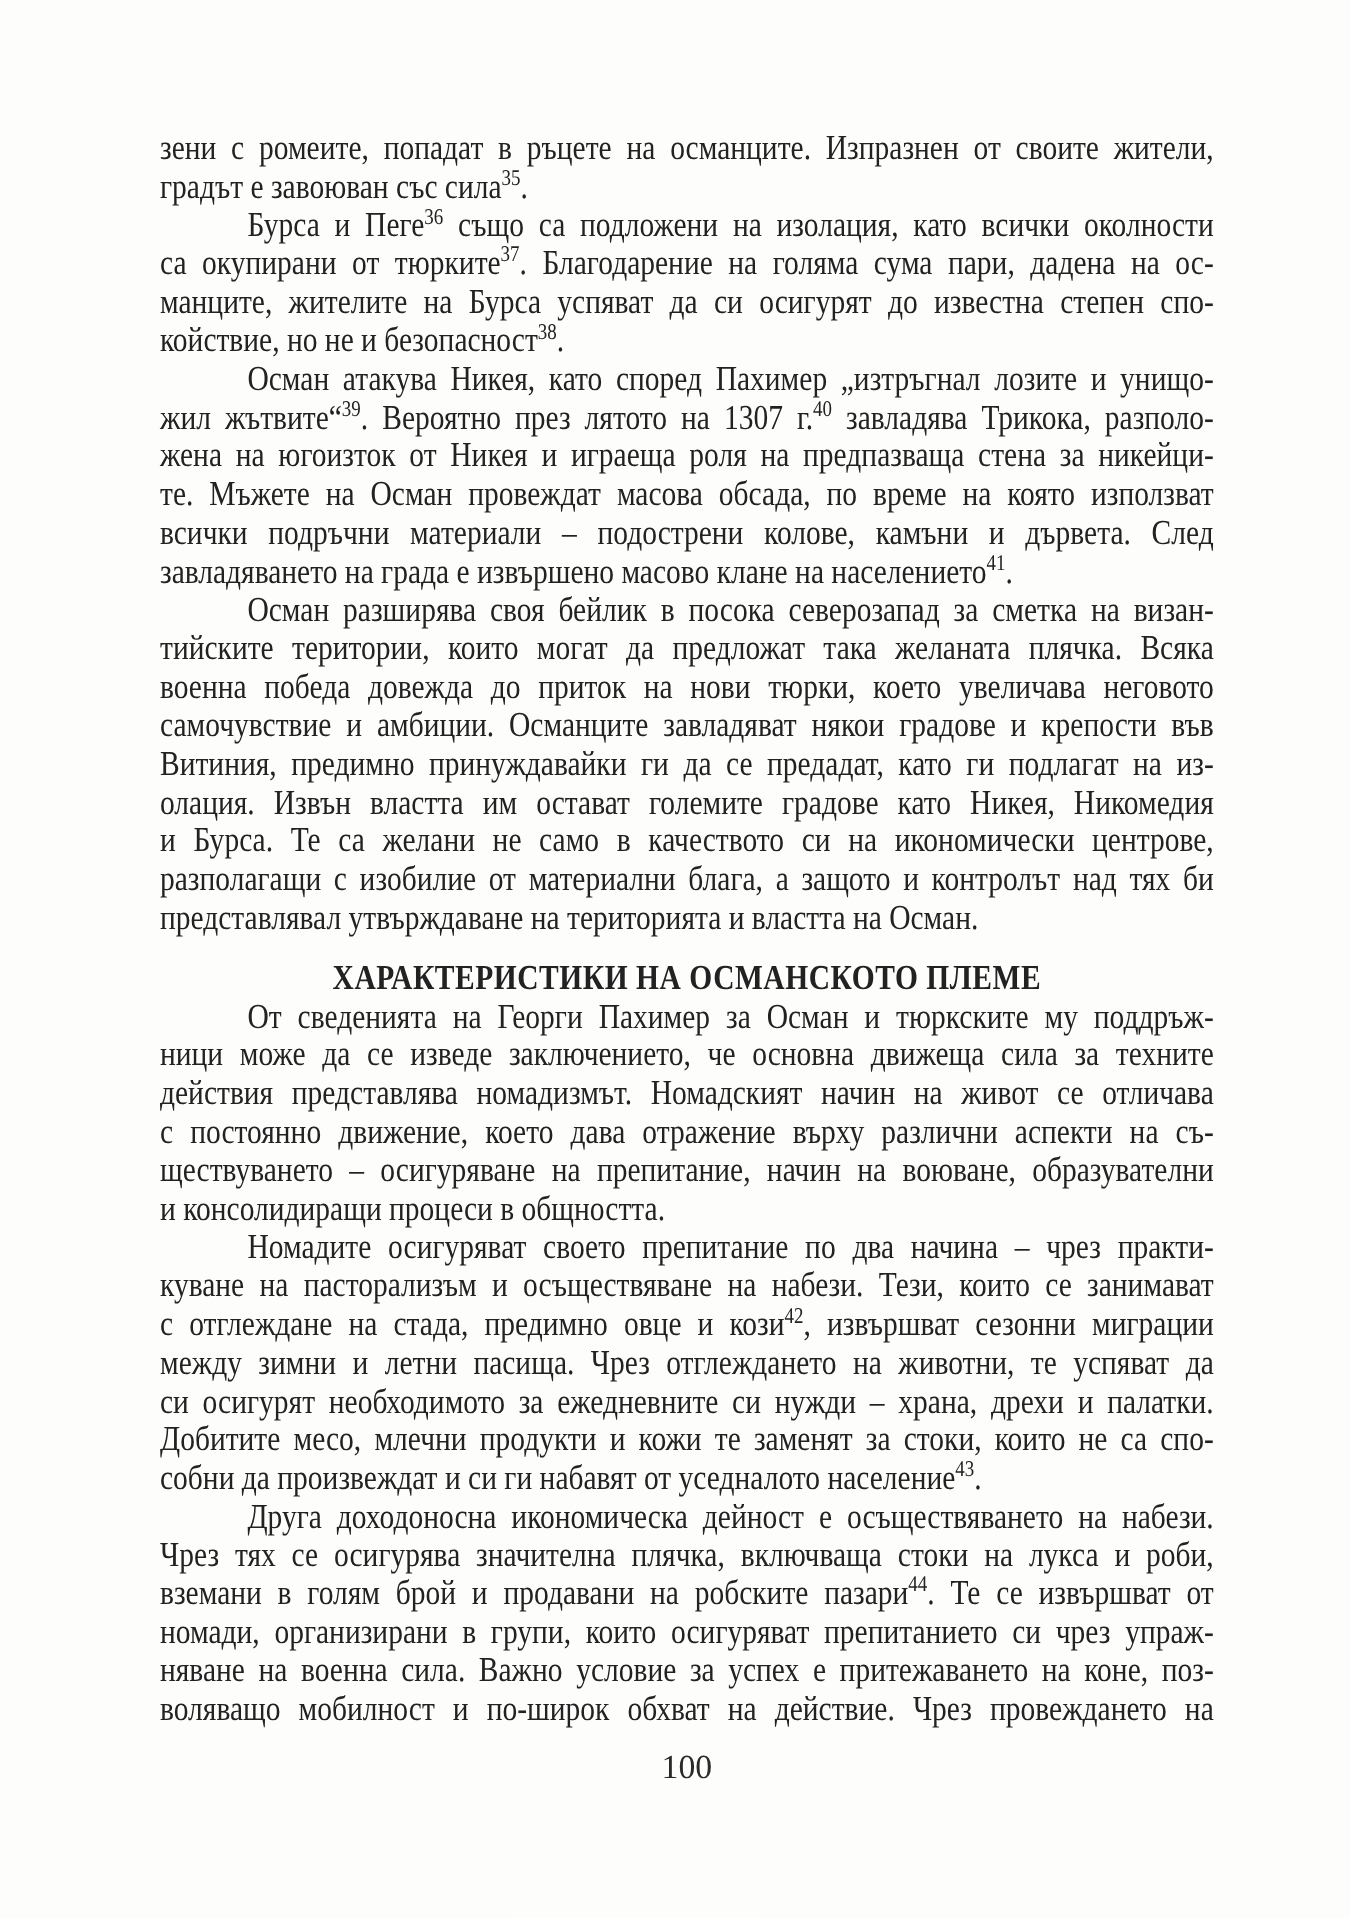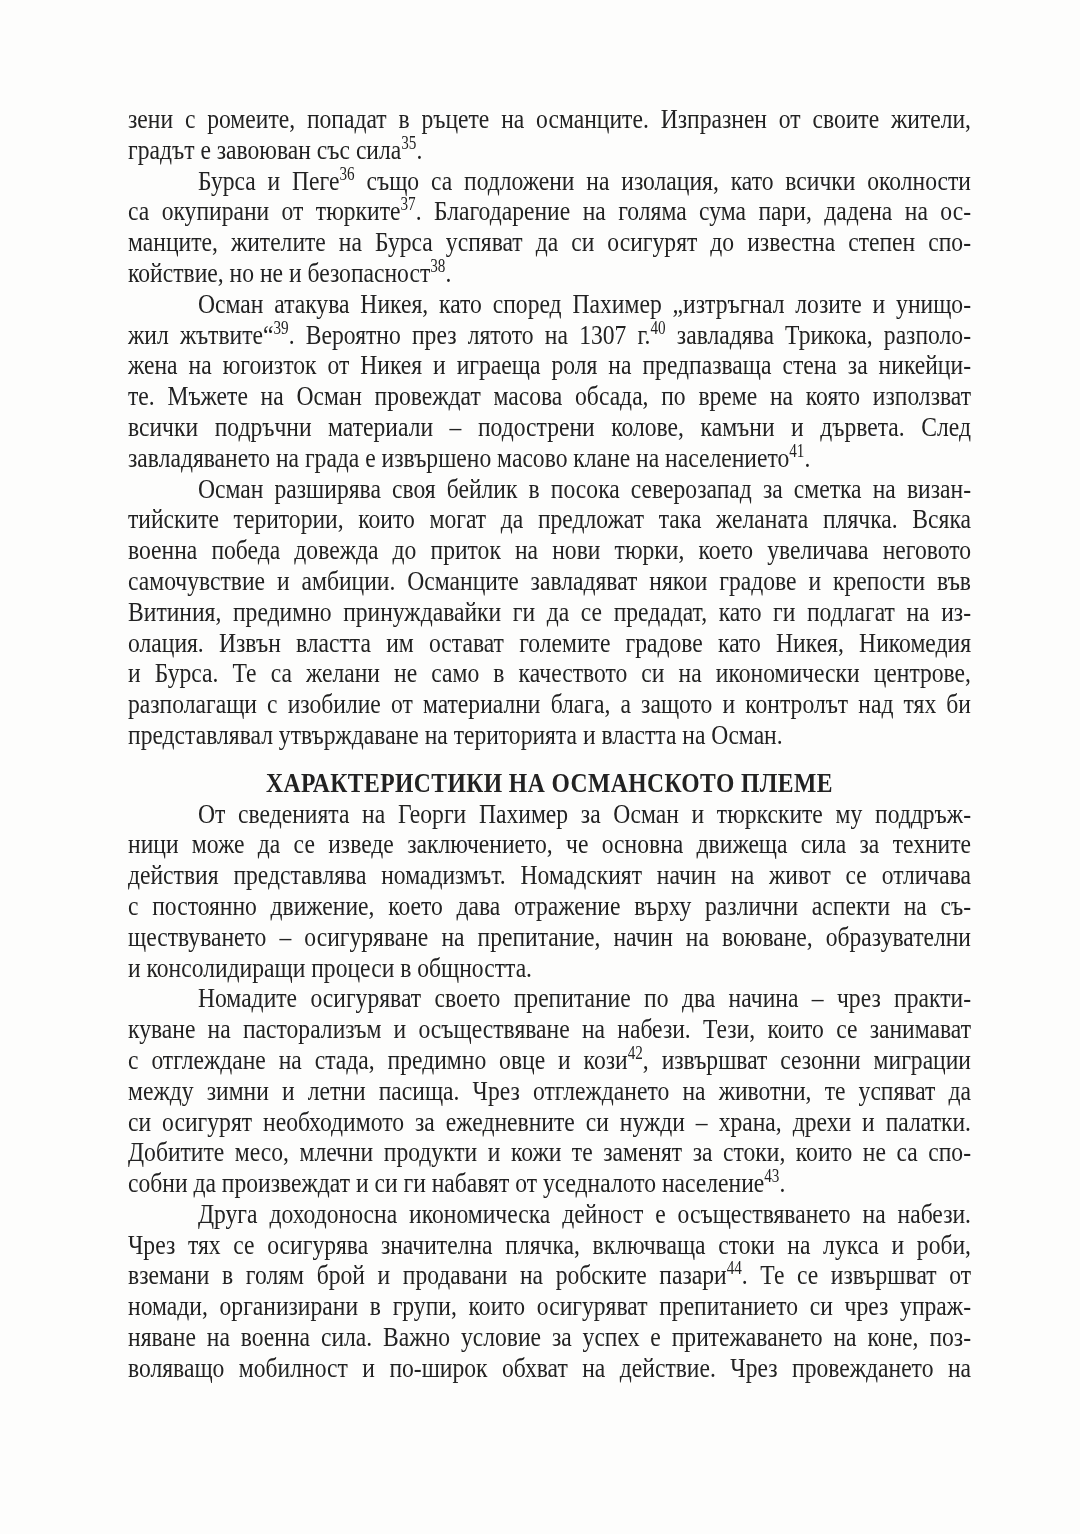--- a/index.html
+++ b/index.html
@@ -108,13 +108,14 @@
       </div>
       <div>
         <div class="line j ind">Друга доходоносна икономическа дейност е осъществяването на набези.</div>
         <div class="line j">Чрез тях се осигурява значителна плячка, включваща стоки на лукса и роби,</div>
         <div class="line j">вземани в голям брой и продавани на робските пазари<span class="fnref">44</span>.  Те се извършват от</div>
         <div class="line j">номади, организирани в групи, които осигуряват препитанието си чрез упраж-</div>
         <div class="line j">няване на военна сила. Важно условие за успех е притежаването на коне, поз-</div>
         <div class="line j">воляващо мобилност и по-широк обхват на действие. Чрез провеждането на</div>
       </div>
     </div>
+  <div class="page-number">100</div>
 </div>
 
 </body></html>

